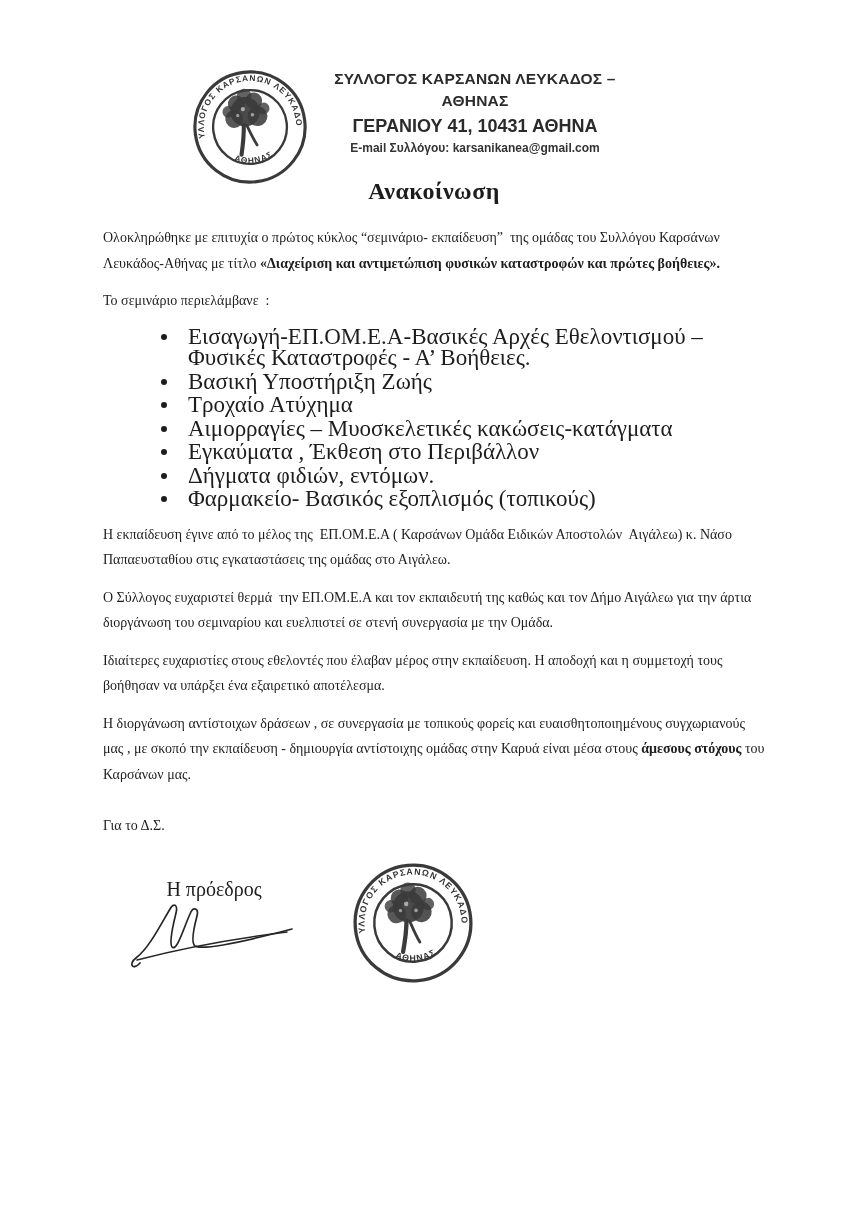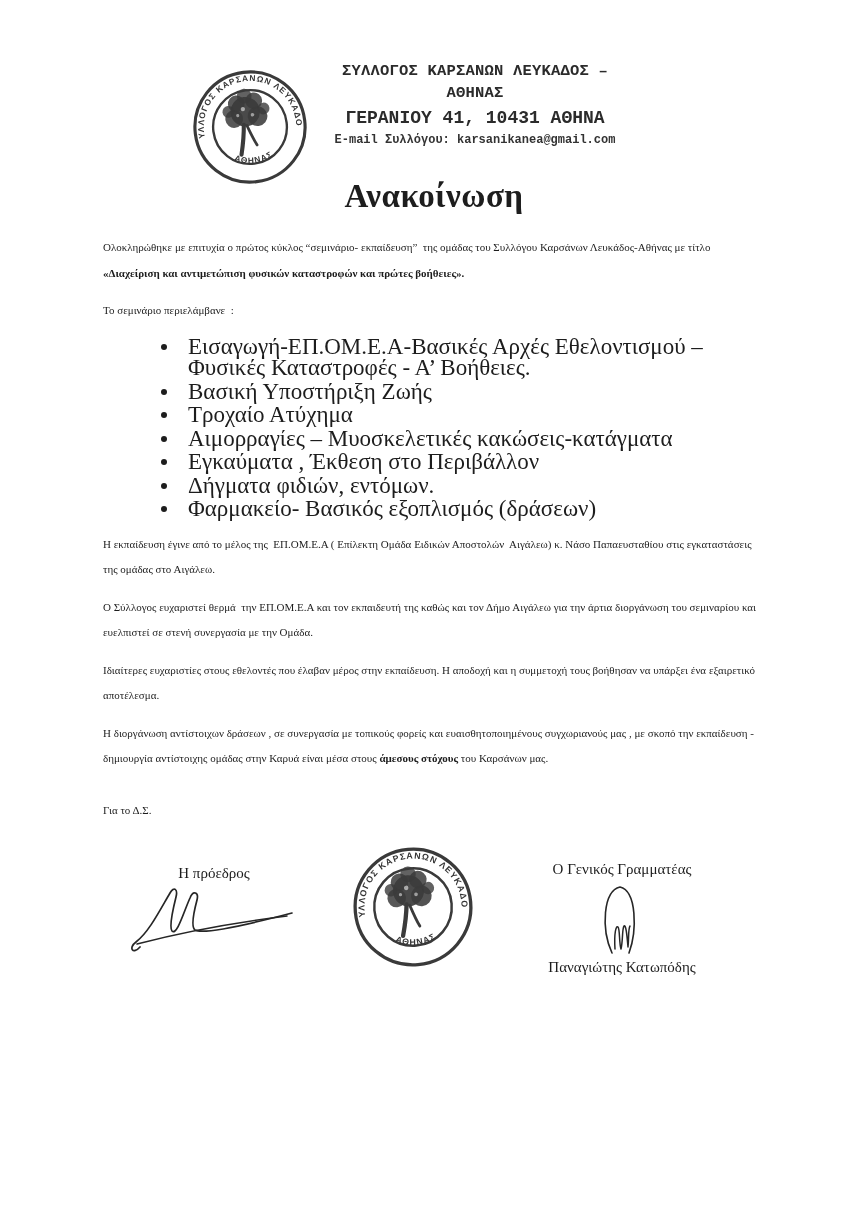--- a/index.html
+++ b/index.html
@@ -8,39 +8,39 @@
     width:863px;height:1221px;
     background:#ffffff;
     outline:1px solid #e0e0e0;
     margin:0 auto;
     overflow:hidden;
     font-family:"Liberation Serif","DejaVu Serif",serif;
     color:#1d1d1d;
   }
   
   .header-logo{position:absolute;left:189px;top:68px;width:122px;height:118px;transform:rotate(-7deg);}
-  .header-text{position:absolute;left:322px;top:60px;width:306px;text-align:center;
-    font-family:Liberation Mono, monospace;color:#2b2b2b;}
+  .header-text{position:absolute;left:322px;top:68px;width:306px;text-align:center;
+    font-family:Liberation Sans, sans-serif;color:#2b2b2b;}
   .org-name{font-size:15.5px;font-weight:bold;letter-spacing:.2px;line-height:22px;margin-bottom:3px;}
   .org-address{font-size:18px;font-weight:bold;line-height:22px;margin-bottom:4px;}
   .org-email{font-size:12px;font-weight:bold;color:#333;}
   
   .content{position:absolute;left:103px;top:178px;width:662px;}
-  .doc-title{margin:0 0 20px 0;text-align:center;font-size:33px;font-weight:bold;letter-spacing:.5px;}
-  .content p{margin:0 0 12px 0;font-size:11px;line-height:25.5px;white-space:pre-wrap;}
+  .doc-title{margin:0 0 20px 0;text-align:center;font-size:24px;font-weight:bold;letter-spacing:.5px;}
+  .content p{margin:0 0 12px 0;font-size:14px;line-height:25.5px;white-space:pre-wrap;}
   ul.topics{margin:2px 0 12px 0;padding:0 0 0 85px;list-style:none;}
   ul.topics li{position:relative;font-size:23px;line-height:21.5px;margin-bottom:2px;}
   ul.topics li::before{content:"";position:absolute;left:-27px;top:8px;width:6px;height:6px;border-radius:50%;background:#1d1d1d;}
   .closing{text-align:left;margin:26px 0 26px 0 !important;}
   
   .sig-area{position:relative;height:170px;margin-top:6px;}
   .sig-col{position:absolute;text-align:center;}
   .sig-president-col{left:6px;top:12px;width:210px;}
   .sig-secretary-col{left:424px;top:8px;width:190px;}
-  .sig-role,.sig-name{font-size:15px;line-height:24px;}
+  .sig-role,.sig-name{font-size:20px;line-height:24px;}
   .sig-scribble{display:block;margin:0 auto;}
   .sig-stamp{position:absolute;left:248px;top:-4px;width:124px;height:124px;transform:rotate(-5deg);}
   
   .stamp-text{font-family:"Liberation Sans","DejaVu Sans",sans-serif;font-weight:bold;
     font-size:8.5px;letter-spacing:1px;fill:#343434;}
   .stamp-ring{fill:none;stroke:#3a3a3a;}
   .leaf{fill:#3b3b3b;}
   .trunk{fill:none;stroke:#3b3b3b;stroke-linecap:round;}
   .ink{fill:none;stroke:#262626;stroke-linecap:round;stroke-linejoin:round;}
   .defs-holder{position:absolute;width:0;height:0;overflow:hidden;}
@@ -96,24 +96,24 @@
 
     <p>Το σεμινάριο περιελάμβανε  :</p>
 
     <ul class="topics">
       <li>Εισαγωγή-ΕΠ.ΟΜ.Ε.Α-Βασικές Αρχές Εθελοντισμού – Φυσικές Καταστροφές - Α’ Βοήθειες.</li>
       <li>Βασική Υποστήριξη Ζωής</li>
       <li>Τροχαίο Ατύχημα</li>
       <li>Αιμορραγίες – Μυοσκελετικές κακώσεις-κατάγματα</li>
       <li>Εγκαύματα , Έκθεση στο Περιβάλλον</li>
       <li>Δήγματα φιδιών, εντόμων.</li>
-      <li>Φαρμακείο- Βασικός εξοπλισμός (δράσεων)</li>
+      <li>Φαρμακείο- Βασικός εξοπλισμός (τοπικούς)</li>
     </ul>
 
-    <p>Η εκπαίδευση έγινε από το μέλος της  ΕΠ.ΟΜ.Ε.Α ( Επίλεκτη Ομάδα Ειδικών Αποστολών  Αιγάλεω) κ. Νάσο Παπαευσταθίου στις εγκαταστάσεις της ομάδας στο Αιγάλεω.</p>
+    <p>Η εκπαίδευση έγινε από το μέλος της  ΕΠ.ΟΜ.Ε.Α ( Καρσάνων Ομάδα Ειδικών Αποστολών  Αιγάλεω) κ. Νάσο Παπαευσταθίου στις εγκαταστάσεις της ομάδας στο Αιγάλεω.</p>
     <p>Ο Σύλλογος ευχαριστεί θερμά  την ΕΠ.ΟΜ.Ε.Α και τον εκπαιδευτή της καθώς και τον Δήμο Αιγάλεω για την άρτια διοργάνωση του σεμιναρίου και ευελπιστεί σε στενή συνεργασία με την Ομάδα.</p>
     <p>Ιδιαίτερες ευχαριστίες στους εθελοντές που έλαβαν μέρος στην εκπαίδευση. Η αποδοχή και η συμμετοχή τους βοήθησαν να υπάρξει ένα εξαιρετικό αποτέλεσμα.</p>
 
     <p><span>Η διοργάνωση αντίστοιχων δράσεων , σε συνεργασία με τοπικούς φορείς και ευαισθητοποιημένους συγχωριανούς μας , με σκοπό την εκπαίδευση - δημιουργία αντίστοιχης ομάδας στην Καρυά είναι μέσα στους </span><strong>άμεσους στόχους</strong><span> του Καρσάνων μας.</span></p>
 
     <p class="closing">Για το Δ.Σ.</p>
 
     <div class="sig-area">
 
       <div class="sig-col sig-president-col">
@@ -123,24 +123,16 @@
           <path class="ink" stroke-width="1.5" d="M13,59 C55,48 115,37 163,31"></path>
         </svg>
       </div>
 
       <div class="sig-stamp">
         <svg width="124" height="124" viewBox="0 0 120 120">
           <use href="#stamp-logo"></use>
         </svg>
       </div>
 
-      <div class="sig-col sig-secretary-col">
-        <div class="sig-role">Ο Γενικός Γραμματέας</div>
-        <svg class="sig-scribble" width="64" height="74" viewBox="0 0 64 74">
-          <path class="ink" stroke-width="1.6" d="M22,72 C11,48 13,10 30,6 C47,10 47,50 39,72"></path>
-          <path class="ink" stroke-width="1.5" d="M25,68 C24,52 26,44 28,46 C30,48 29,62 31,68 C33,60 32,48 34,45 C36,43 37,55 38,66 C39,58 38,48 40,45"></path>
-        </svg>
-        <div class="sig-name">Παναγιώτης Κατωπόδης</div>
-      </div>
 
     </div>
   </main>
 </div>
 
 </body></html>

